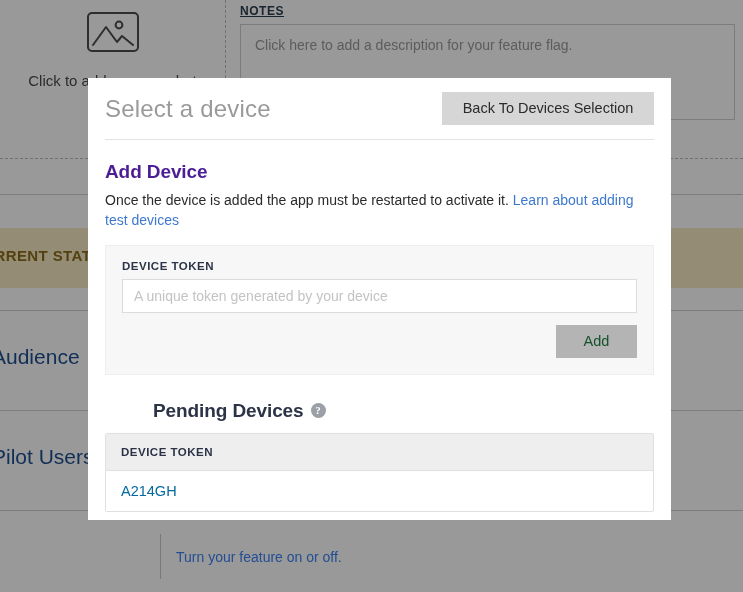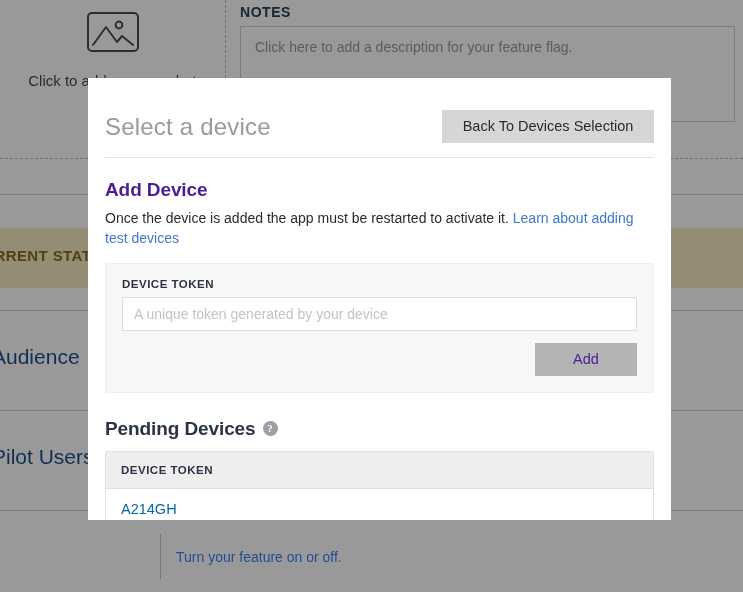--- a/index.html
+++ b/index.html
@@ -67,25 +67,26 @@
     color: #4a4a4a;
     white-space: nowrap;
   }
 
   .bg-notes-col {
     flex: 1;
     padding: 0 8px 0 14px;
   }
 
   .bg-notes-label {
-    font-size: 14px;
+    font-size: 12px;
     font-weight: bold;
     letter-spacing: .55px;
     color: #2c3e50;
     padding: 4px 0 6px 0;
+    text-decoration: underline;
   }
 
   .bg-notes-box {
     border: 1px solid #cfcfcf;
     height: 96px;
     background: #fff;
     padding: 12px 14px;
     font-size: 14px;
     color: #9a9a9a;
   }
@@ -169,21 +170,21 @@
     left: 88px;
     top: 78px;
     width: 583px;
     height: 442px;
     background: #ffffff;
     z-index: 10;
     overflow: hidden;
   }
 
   .modal-inner {
-    padding: 18px 17px;
+    padding: 0 17px;
   }
 
   .modal-header {
     display: flex;
     align-items: center;
     justify-content: space-between;
     height: 57px;
     padding-top: 4px;
   }
 
@@ -266,43 +267,44 @@
   .token-input::placeholder { color: #c3c3c3; }
 
   .form-actions {
     display: flex;
     justify-content: flex-end;
     margin-top: 12px;
   }
 
   .btn-add {
     background: #b4b4b4;
-    color: #4c1d95;
+    color: #14532d;
     border: none;
     font-size: 14.5px;
     font-family: "Liberation Sans", sans-serif;
-    width: 102px;
+    width: 81px;
     height: 33px;
     cursor: default;
     line-height: 1;
   }
 
   
   .pending-head {
     display: flex;
     align-items: center;
     gap: 7px;
     margin-top: 25px;
   }
 
   .pending-title {
     font-size: 19px;
     font-weight: bold;
     color: #2c3347;
     letter-spacing: -.1px;
+    margin-left: 48px;
   }
 
   .help-icon {
     width: 15px; height: 15px;
     border-radius: 50%;
     background: #9aa0a6;
     color: #ffffff;
     font-size: 11px;
     font-weight: bold;
     display: inline-flex;

